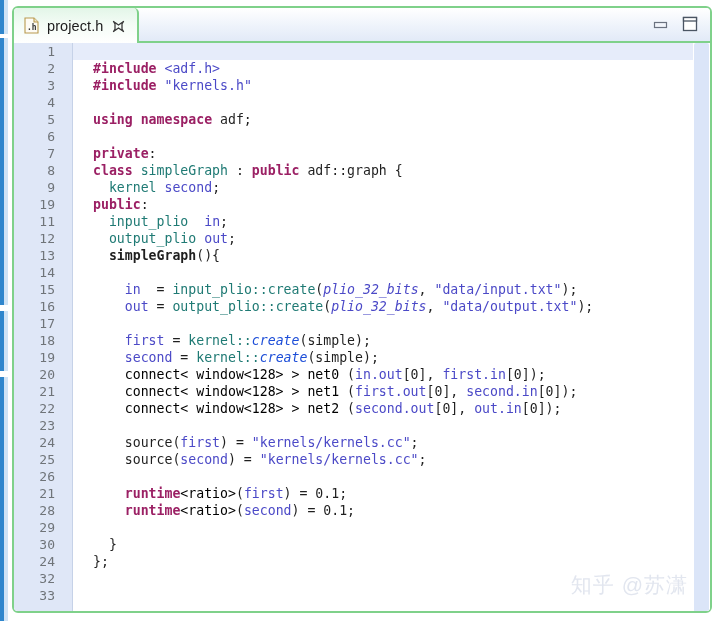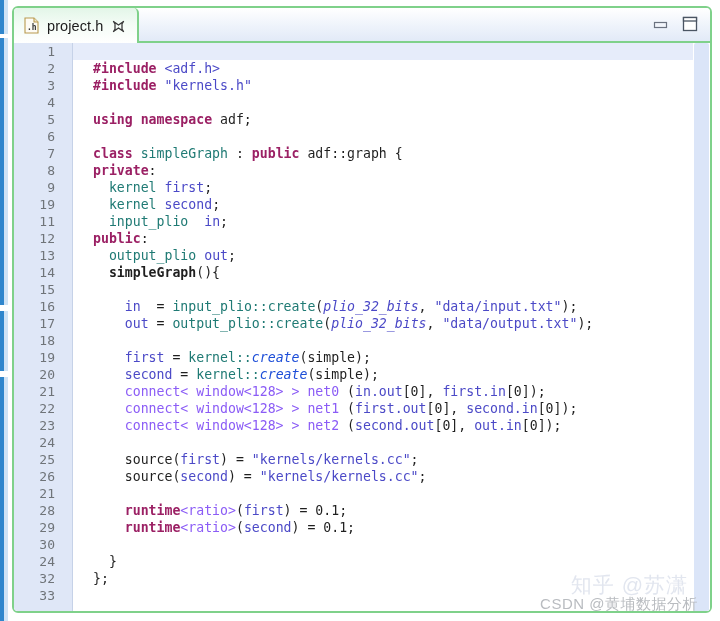--- a/index.html
+++ b/index.html
@@ -237,21 +237,21 @@
   .pp    { color: #9b2064; font-weight: bold; }  
   .str   { color: #4b49c7; }                     
   .type  { color: #1f7a74; }                     
   .fld   { color: #4b49c7; }                     
   .fn    { color: #1f7a74; }                     
   .fni   { color: #1d4ed8; font-style: italic; } 
   .en    { color: #4b49c7; font-style: italic; } 
   .num   { color: #1f1f1f; }
   .pln   { color: #1f1f1f; }
   .ctor  { color: #1f1f1f; font-weight: bold; }
-  .tmpl  { color: #8b5cf6; }
+  .tmpl  { color: #000000; }
 
   
   .wm-csdn {
     position: absolute;
     right: 22px;
     bottom: 7px;
     font-family: "Liberation Sans", sans-serif;
     font-size: 15px;
     color: #b9bcc0;
     white-space: nowrap;
@@ -366,31 +366,30 @@
         <div class="code-line"><span class="pp">#include</span><span class="pln"> </span><span class="str">&lt;adf.h&gt;</span></div>
 
         <div class="code-line"><span class="pp">#include</span><span class="pln"> </span><span class="str">"kernels.h"</span></div>
 
         <div class="code-line"> </div>
 
         <div class="code-line"><span class="k">using namespace</span><span class="pln"> adf;</span></div>
 
         <div class="code-line"> </div>
 
+        <div class="code-line"><span class="k">private</span><span class="pln">:</span></div>
+
         <div class="code-line"><span class="k">class</span><span class="pln"> </span><span class="type">simpleGraph</span><span class="pln"> : </span><span class="k">public</span><span class="pln"> adf::graph {</span></div>
 
-        <div class="code-line"><span class="k">private</span><span class="pln">:</span></div>
-
-        <div class="code-line"><span class="pln">  </span><span class="type">kernel</span><span class="pln"> </span><span class="fld">first</span><span class="pln">;</span></div>
 
         <div class="code-line"><span class="pln">  </span><span class="type">kernel</span><span class="pln"> </span><span class="fld">second</span><span class="pln">;</span></div>
 
+        <div class="code-line"><span class="k">public</span><span class="pln">:</span></div>
+
         <div class="code-line"><span class="pln">  </span><span class="type">input_plio</span><span class="pln">  </span><span class="fld">in</span><span class="pln">;</span></div>
-
-        <div class="code-line"><span class="k">public</span><span class="pln">:</span></div>
 
         <div class="code-line"><span class="pln">  </span><span class="type">output_plio</span><span class="pln"> </span><span class="fld">out</span><span class="pln">;</span></div>
 
         <div class="code-line"><span class="pln">  </span><span class="ctor">simpleGraph</span><span class="pln">(){</span></div>
 
         <div class="code-line"> </div>
 
         <div class="code-line"><span class="pln">    </span><span class="fld">in</span><span class="pln">  = </span><span class="fn">input_plio::create</span><span class="pln">(</span><span class="en">plio_32_bits</span><span class="pln">, </span><span class="str">"data/input.txt"</span><span class="pln">);</span></div>
 
         <div class="code-line"><span class="pln">    </span><span class="fld">out</span><span class="pln"> = </span><span class="fn">output_plio::create</span><span class="pln">(</span><span class="en">plio_32_bits</span><span class="pln">, </span><span class="str">"data/output.txt"</span><span class="pln">);</span></div>
@@ -428,15 +427,14 @@
         <div class="code-line"> </div>
 
         <div class="vscroll">
           <div class="vscroll-thumb"></div>
         </div>
       </div>
     </div>
   </div>
 
   <div class="wm-zhihu">知乎 @苏潇</div>
-  <div class="wm-csdn">CSDN @黄埔数据分析</div>
 
 </div>
 
 </body></html>

